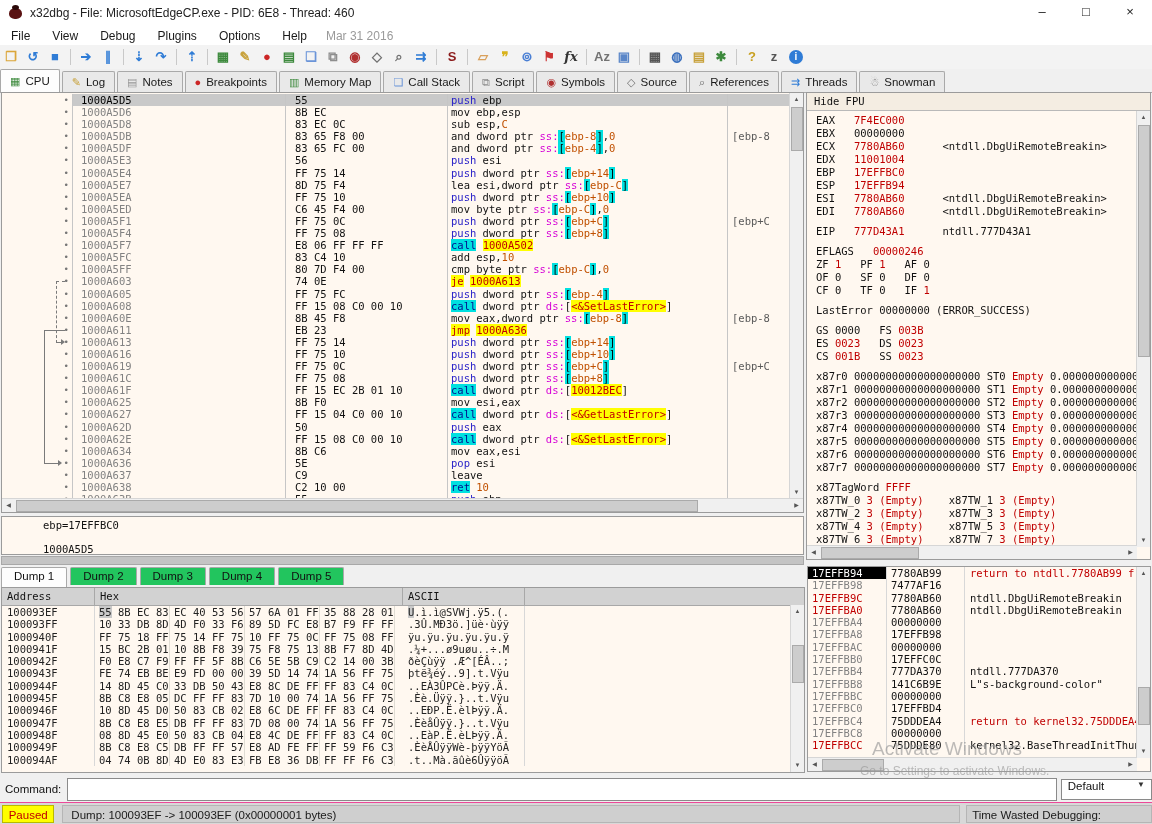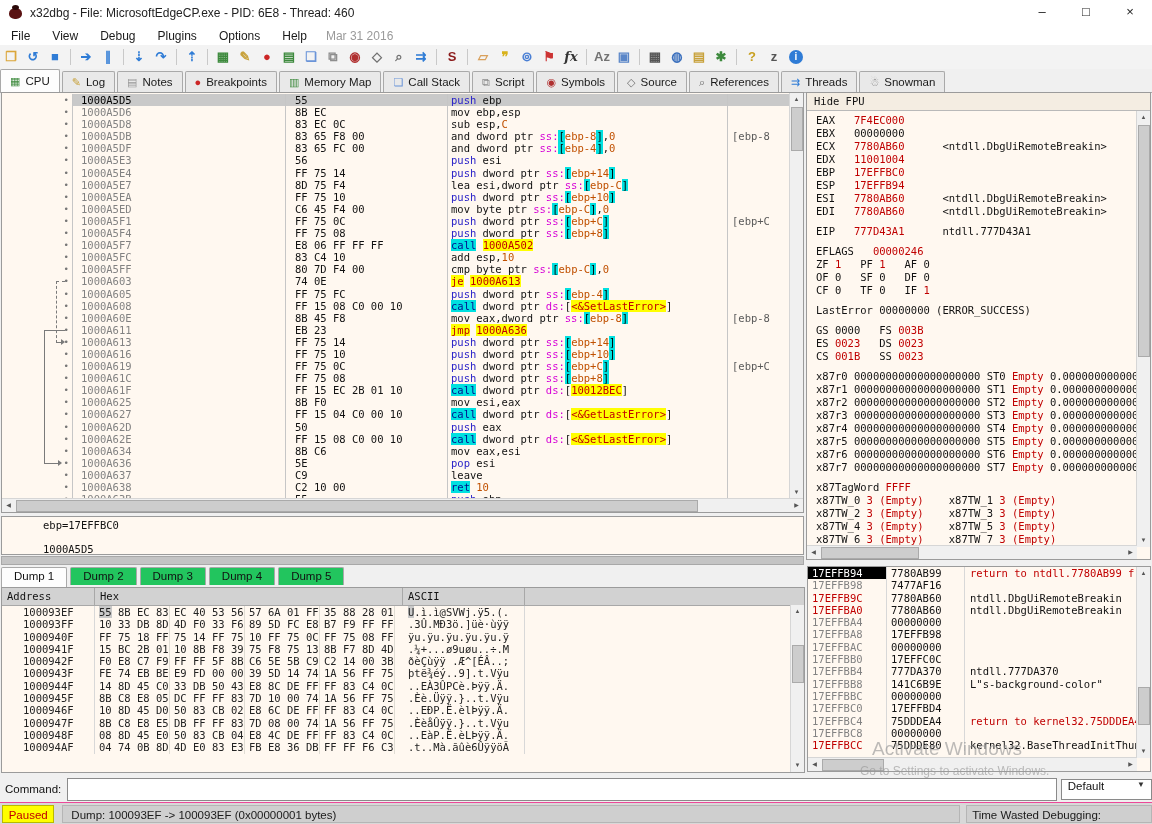--- a/index.html
+++ b/index.html
@@ -65,21 +65,21 @@
   .tk-r{color:#c00000;}
   
   #dumptabs{position:absolute;left:1px;top:567px;height:20px;display:flex;align-items:flex-start;}
   .dtab{height:17px;line-height:17px;padding:0 12px;border:1px solid #a9a9a9;border-bottom:none;background:#22c55e;margin-right:3px;font-size:11.5px;border-radius:2px 2px 0 0;}
   .dtab.active{background:#fdfdfd;height:19px;}
   #dumppane{left:1px;top:587px;width:804px;height:186px;}
   .dhead{display:flex;height:17px;background:#d2d2d2;border-bottom:1px solid #a8a8a8;font-family:"DejaVu Sans Mono",monospace;font-size:10.5px;line-height:17px;}
   .dh{padding-left:5px;border-right:1px solid #a8a8a8;box-sizing:border-box;background:#d2d2d2;}
   .dh0{width:93px;}.dh1{width:308px;}.dh2{width:122px;}
   .durow{display:flex;height:12.3px;line-height:12.3px;font-family:"DejaVu Sans Mono",monospace;font-size:10.5px;white-space:pre;}
-  .duaddr{width:93px;padding-left:21px;box-sizing:border-box;border-right:1px solid #d8d8d8;flex:none;color:#222;}
+  .duaddr{width:93px;padding-left:5px;box-sizing:border-box;border-right:1px solid #d8d8d8;flex:none;color:#222;}
   .duhex{width:308px;flex:none;display:flex;}
   .hexg{width:75px;padding-left:4px;box-sizing:border-box;border-right:1px solid #e0ddd4;color:#222;}
   .duascii{width:122px;padding-left:5px;box-sizing:border-box;border-right:1px solid #d8d8d8;color:#222;overflow:hidden;}
   .hl{background:#c9c9c9;}
   
   #stackpane{left:807px;top:566px;width:344px;height:206px;}
   .srow{display:flex;height:12.3px;line-height:12.3px;font-family:"DejaVu Sans Mono",monospace;font-size:10.5px;white-space:pre;}
   .saddr{width:78px;padding-left:4px;box-sizing:border-box;color:#828282;flex:none;}
   .saddr.red{color:#c00000;}
   .saddr.sel{background:#000;color:#fff;}
@@ -354,20 +354,21 @@
         <div class="durow"><span class="duaddr">100093FF</span><span class="duhex"><span class="hexg">10 33 DB 8D</span><span class="hexg">4D F0 33 F6</span><span class="hexg">89 5D FC E8</span><span class="hexg">B7 F9 FF FF</span></span><span class="duascii">.3Û.MÐ3ö.]üè·ùÿÿ</span></div>
         <div class="durow"><span class="duaddr">1000940F</span><span class="duhex"><span class="hexg">FF 75 18 FF</span><span class="hexg">75 14 FF 75</span><span class="hexg">10 FF 75 0C</span><span class="hexg">FF 75 08 FF</span></span><span class="duascii">ÿu.ÿu.ÿu.ÿu.ÿu.ÿ</span></div>
         <div class="durow"><span class="duaddr">1000941F</span><span class="duhex"><span class="hexg">15 BC 2B 01</span><span class="hexg">10 8B F8 39</span><span class="hexg">75 F8 75 13</span><span class="hexg">8B F7 8D 4D</span></span><span class="duascii">.¼+...ø9uøu..÷.M</span></div>
         <div class="durow"><span class="duaddr">1000942F</span><span class="duhex"><span class="hexg">F0 E8 C7 F9</span><span class="hexg">FF FF 5F 8B</span><span class="hexg">C6 5E 5B C9</span><span class="hexg">C2 14 00 3B</span></span><span class="duascii">ðèÇùÿÿ_.Æ^[ÉÂ..;</span></div>
         <div class="durow"><span class="duaddr">1000943F</span><span class="duhex"><span class="hexg">FE 74 EB BE</span><span class="hexg">E9 FD 00 00</span><span class="hexg">39 5D 14 74</span><span class="hexg">1A 56 FF 75</span></span><span class="duascii">þtë¾éý..9].t.Vÿu</span></div>
         <div class="durow"><span class="duaddr">1000944F</span><span class="duhex"><span class="hexg">14 8D 45 C0</span><span class="hexg">33 DB 50 43</span><span class="hexg">E8 8C DE FF</span><span class="hexg">FF 83 C4 0C</span></span><span class="duascii">..EÀ3ÛPCè.Þÿÿ.Ä.</span></div>
         <div class="durow"><span class="duaddr">1000945F</span><span class="duhex"><span class="hexg">8B C8 E8 05</span><span class="hexg">DC FF FF 83</span><span class="hexg">7D 10 00 74</span><span class="hexg">1A 56 FF 75</span></span><span class="duascii">.Èè.Üÿÿ.}..t.Vÿu</span></div>
         <div class="durow"><span class="duaddr">1000946F</span><span class="duhex"><span class="hexg">10 8D 45 D0</span><span class="hexg">50 83 CB 02</span><span class="hexg">E8 6C DE FF</span><span class="hexg">FF 83 C4 0C</span></span><span class="duascii">..EÐP.Ë.èlÞÿÿ.Ä.</span></div>
         <div class="durow"><span class="duaddr">1000947F</span><span class="duhex"><span class="hexg">8B C8 E8 E5</span><span class="hexg">DB FF FF 83</span><span class="hexg">7D 08 00 74</span><span class="hexg">1A 56 FF 75</span></span><span class="duascii">.ÈèåÛÿÿ.}..t.Vÿu</span></div>
         <div class="durow"><span class="duaddr">1000948F</span><span class="duhex"><span class="hexg">08 8D 45 E0</span><span class="hexg">50 83 CB 04</span><span class="hexg">E8 4C DE FF</span><span class="hexg">FF 83 C4 0C</span></span><span class="duascii">..EàP.Ë.èLÞÿÿ.Ä.</span></div>
+        <div class="durow"><span class="duaddr">1000949F</span><span class="duhex"><span class="hexg">8B C8 E8 C5</span><span class="hexg">DB FF FF 57</span><span class="hexg">E8 AD FE FF</span><span class="hexg">FF 59 F6 C3</span></span><span class="duascii">.ÈèÅÛÿÿWè-þÿÿYöÃ</span></div>
         <div class="durow"><span class="duaddr">100094AF</span><span class="duhex"><span class="hexg">04 74 0B 8D</span><span class="hexg">4D E0 83 E3</span><span class="hexg">FB E8 36 DB</span><span class="hexg">FF FF F6 C3</span></span><span class="duascii">.t..Mà.ãûè6ÛÿÿöÃ</span></div>
       </div>
     <div class="vscroll" style="right:0;top:17px;height:167px;">
       <span class="sarr" style="top:0;">▲</span>
       <div class="sthumbv" style="top:40px;height:36px;"></div>
       <span class="sarr" style="bottom:0;">▼</span>
     </div>
   </div>
 
   <div class="pane" id="stackpane">

